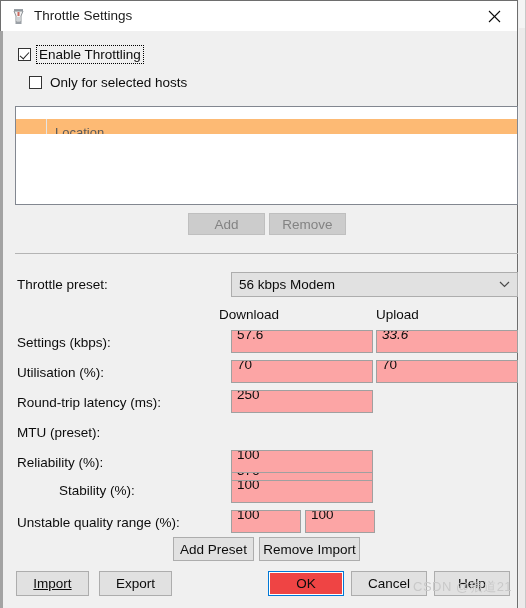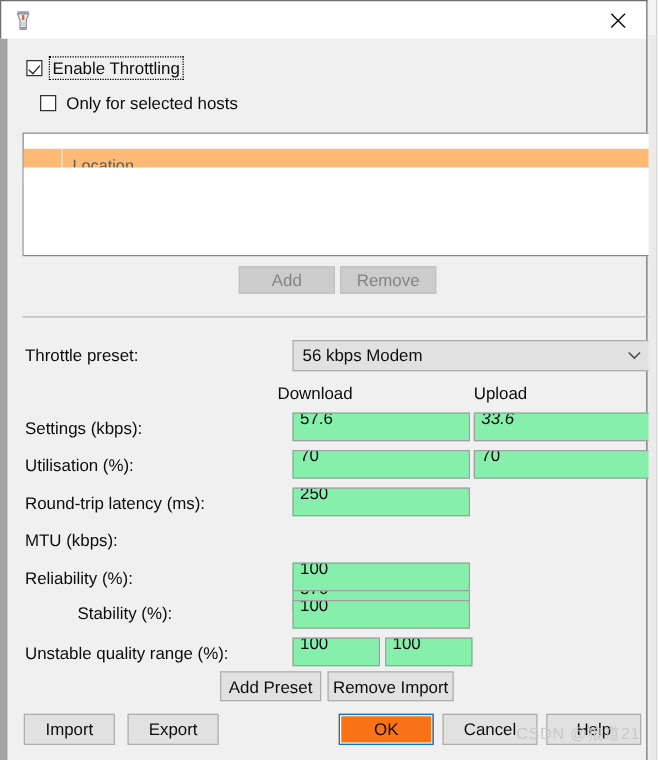--- a/index.html
+++ b/index.html
@@ -53,21 +53,21 @@
   }
   #close-btn svg { display: block; }
 
   
   #client {
     position: absolute;
     left: 0; top: 31px;
     width: 518px;
     height: 577px;
     background: #f0f0f0;
-    border-left: 6px solid #a3a3a3;
+    border-left: 3px solid #a3a3a3;
     border-right: 1px solid #6e6e6e;
     box-sizing: border-box;
   }
   
   #right-strip {
     position: absolute;
     left: 519px; top: 0;
     width: 7px; height: 608px;
     background: #f4f4f4;
     border-right: 1px solid #c8c8c8;
@@ -175,21 +175,21 @@
     cursor: default;
     padding: 0;
     white-space: nowrap;
   }
   .btn.disabled {
     background: #cccccc;
     border-color: #bfbfbf;
     color: #838383;
   }
   .btn.default {
-    background: #f97316;
+    background: #ef4444;
     border: 1px solid #0078d7;
     box-shadow: inset 0 0 0 1px #ffffff;
   }
 
   
   #separator {
     position: absolute;
     left: 12px; top: 253px;
     width: 503px;
     height: 1px;
@@ -205,21 +205,21 @@
   }
   .colhead {
     position: absolute;
     font-size: 13.5px;
     color: #0c0c0c;
     white-space: nowrap;
   }
   .tinput {
     position: absolute;
     height: 23px;
-    background: #86efac;
+    background: #fca5a5;
     border: 1px solid #a0a0a0;
     box-sizing: border-box;
     font-family: "Liberation Sans", sans-serif;
     font-size: 13.5px;
     color: #0c0c0c;
     padding: 0 0 15px 5px;
     line-height: 21px;
     outline: none;
   }
   #combo {
@@ -266,20 +266,21 @@
   <div id="titlebar">
     <span id="app-icon">
       <svg width="17" height="17" viewBox="0 0 17 17">
         <rect x="4" y="1" width="9" height="2" fill="#9aa0a6"></rect>
         <path d="M4 3 L13 3 L11 8 L11 14 L6 14 L6 8 Z" fill="#f2f2f2" stroke="#8a8f94" stroke-width="1"></path>
         <rect x="6.5" y="9" width="4" height="4" fill="#cfd3d6"></rect>
         <rect x="7.5" y="4" width="2" height="4" fill="#c0392b" opacity="0.75"></rect>
         <rect x="5.5" y="14" width="6" height="2" fill="#9aa0a6"></rect>
       </svg>
     </span>
+    <span id="title-text">Throttle Settings</span>
     <div id="close-btn">
       <svg width="13" height="13" viewBox="0 0 13 13">
         <line x1="1" y1="1" x2="12" y2="12" stroke="#0c0c0c" stroke-width="1.1"></line>
         <line x1="12" y1="1" x2="1" y2="12" stroke="#0c0c0c" stroke-width="1.1"></line>
       </svg>
     </div>
   </div>
 
   <div id="client">
 
@@ -323,37 +324,37 @@
     <input class="tinput" style="left: 228px; top: 299px; width: 142px;" readonly="" value="57.6">
     <input class="tinput" style="left: 373px; top: 299px; width: 142px; font-style: italic;" readonly="" value="33.6">
 
     <span class="flabel" style="left:14px; top:334px;">Utilisation (%):</span>
     <input class="tinput" style="left: 228px; top: 329px; width: 142px;" readonly="" value="70">
     <input class="tinput" style="left: 373px; top: 329px; width: 142px;" readonly="" value="70">
 
     <span class="flabel" style="left:14px; top:364px;">Round-trip latency (ms):</span>
     <input class="tinput" style="left: 228px; top: 359px; width: 142px;" readonly="" value="250">
 
-    <span class="flabel" style="left:14px; top:394px;">MTU (kbps):</span>
+    <span class="flabel" style="left:14px; top:394px;">MTU (preset):</span>
     <input class="tinput" style="left: 228px; top: 389px; width: 142px; margin-top: 46px;" readonly="" value="576">
 
     <span class="flabel" style="left:14px; top:424px;">Reliability (%):</span>
     <input class="tinput" style="left: 228px; top: 419px; width: 142px;" readonly="" value="100">
 
     <span class="flabel" style="left:14px; top:452px;margin-left:42px;">Stability (%):</span>
     <input class="tinput" style="left: 228px; top: 449px; width: 142px;" readonly="" value="100">
 
     <span class="flabel" style="left:14px; top:484px;">Unstable quality range (%):</span>
     <input class="tinput" style="left: 228px; top: 479px; width: 70px;" readonly="" value="100">
     <input class="tinput" style="left: 302px; top: 479px; width: 70px;" readonly="" value="100">
 
     <button class="btn" style="left:170px; top:506px; width:81px; height:24px;">Add Preset</button>
     <button class="btn" style="left:256px; top:506px; width:101px; height:24px;">Remove Import</button>
 
-    <button class="btn" style="left:13px; top:540px; width:73px; height:25px;">Import</button>
+    <button class="btn" style="left:13px; top:540px; width:73px; height:25px;text-decoration:underline;">Import</button>
     <button class="btn" style="left:96px; top:540px; width:73px; height:25px;">Export</button>
     <button class="btn default" style="left:265px; top:540px; width:76px; height:25px;">OK</button>
     <button class="btn" style="left:348px; top:540px; width:76px; height:25px;">Cancel</button>
     <button class="btn" style="left:431px; top:540px; width:76px; height:25px;">Help</button>
 
   </div>
 
   <div id="right-strip">
     <div id="right-strip-inner"></div>
   </div>

